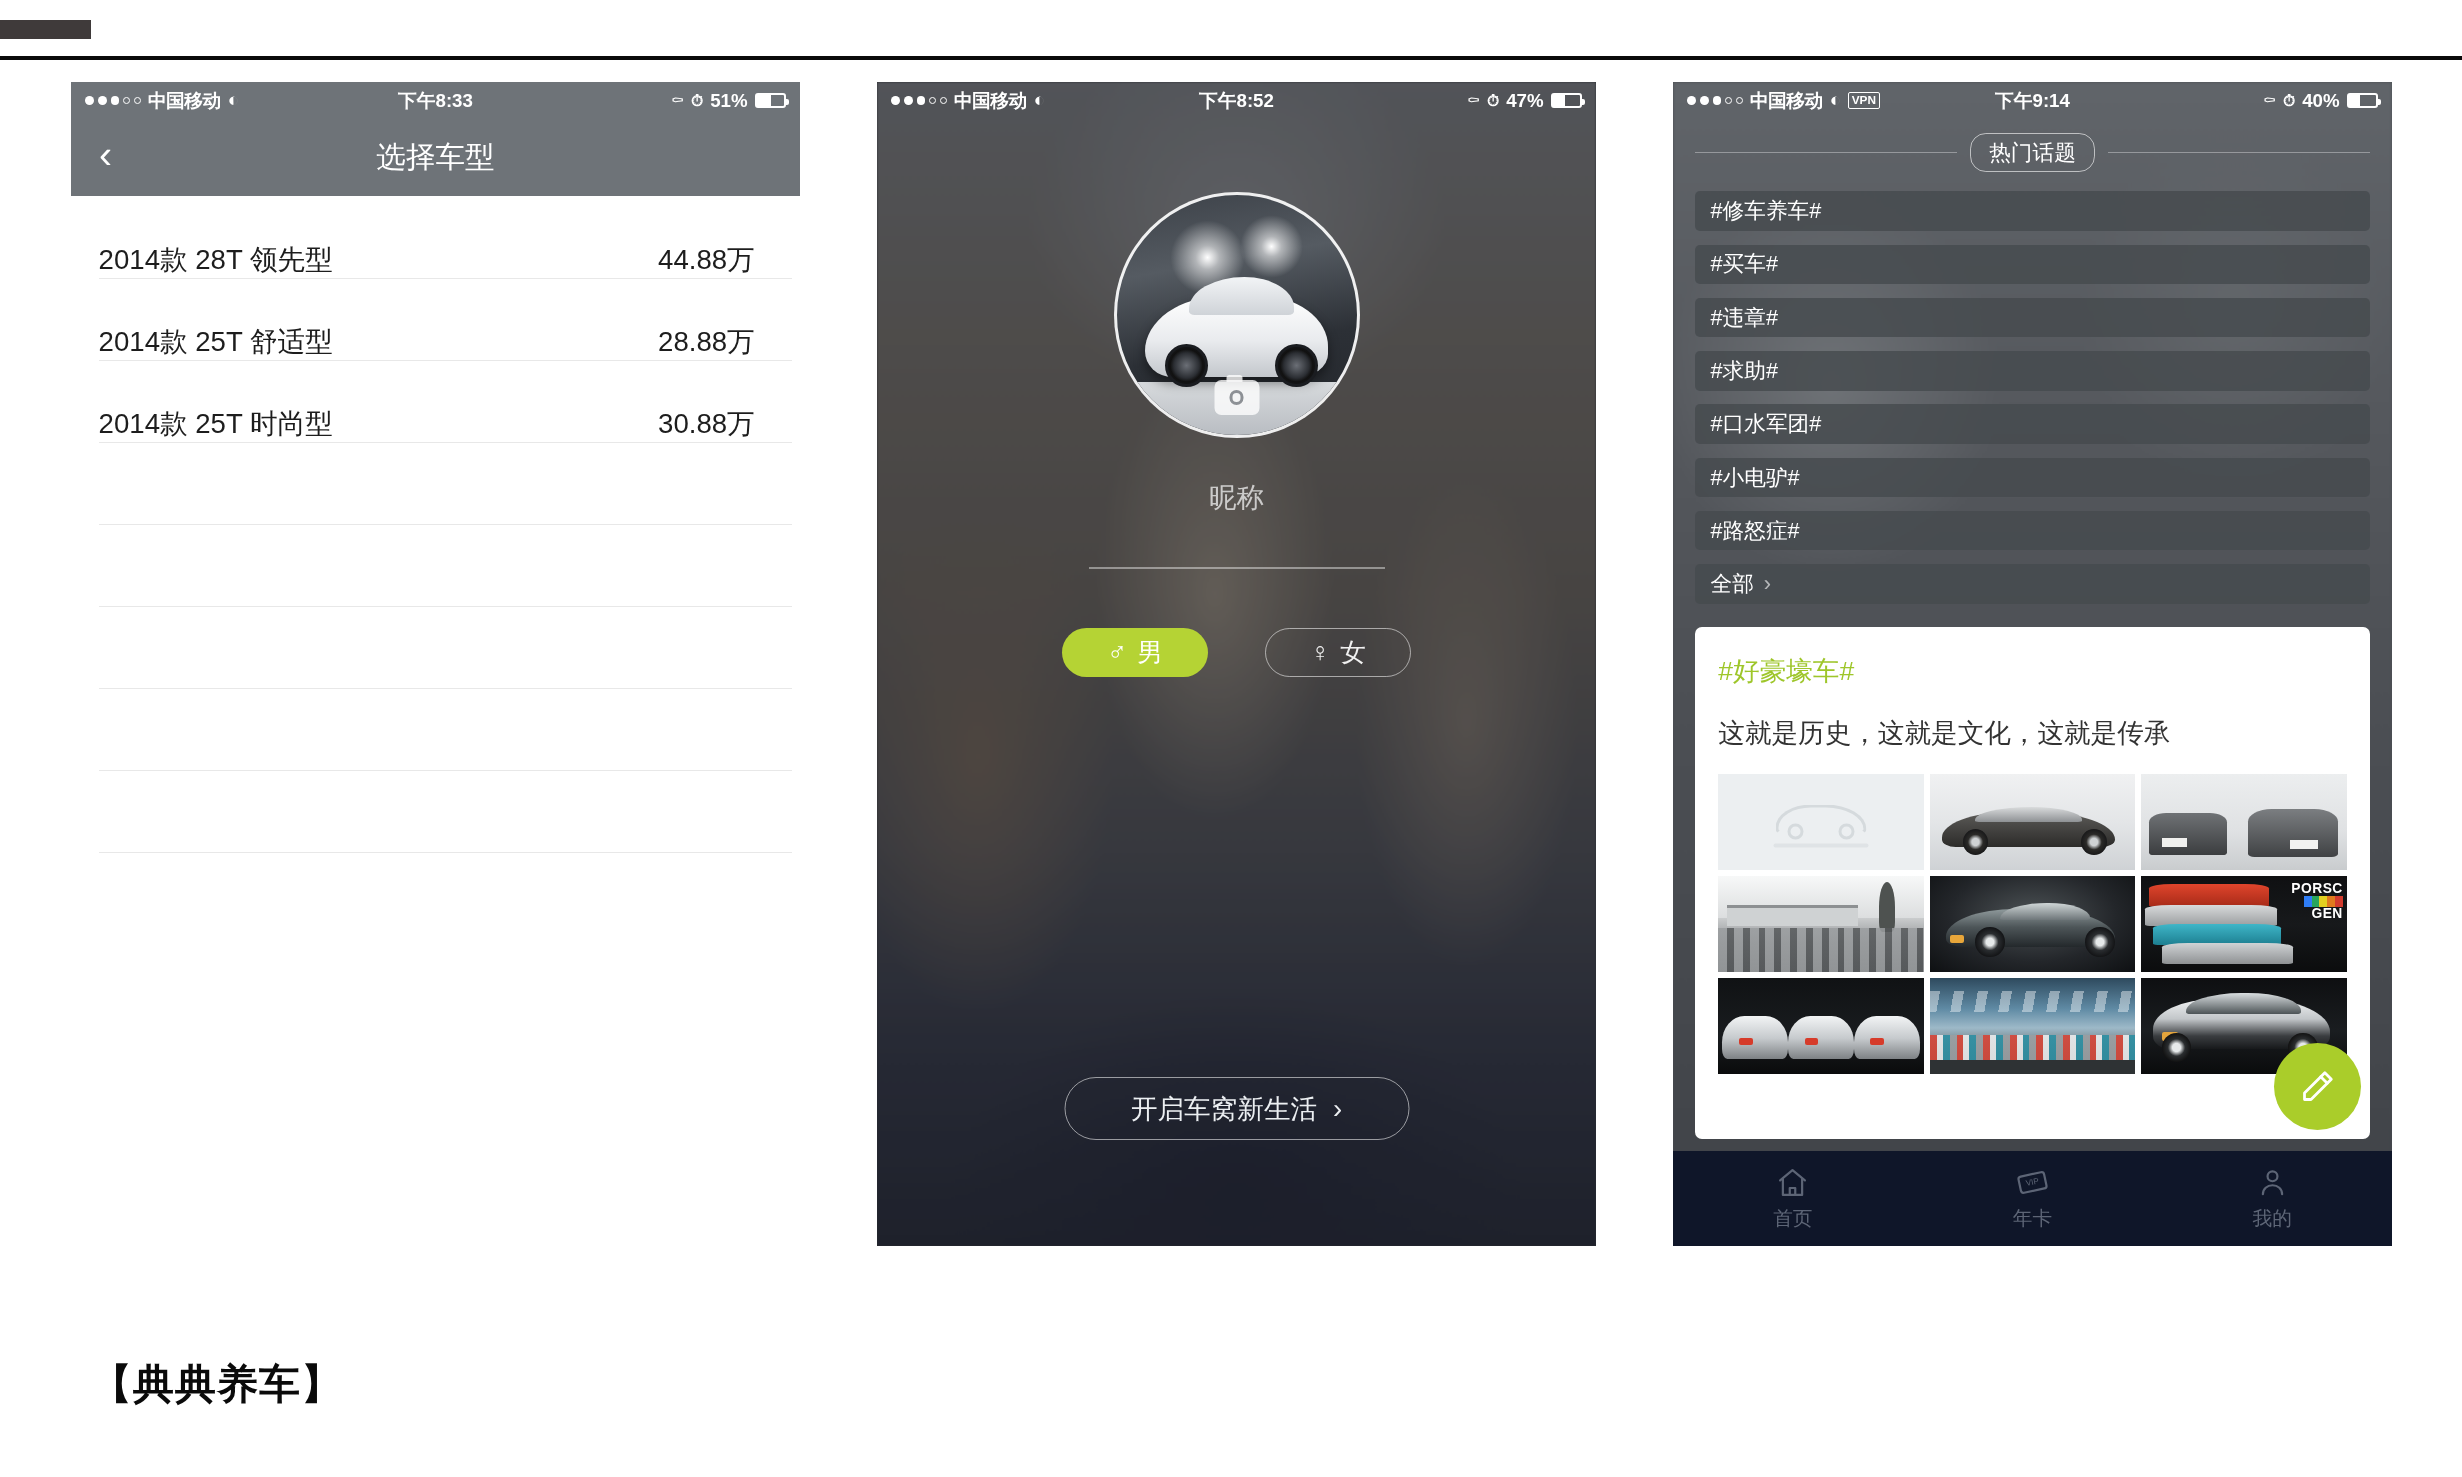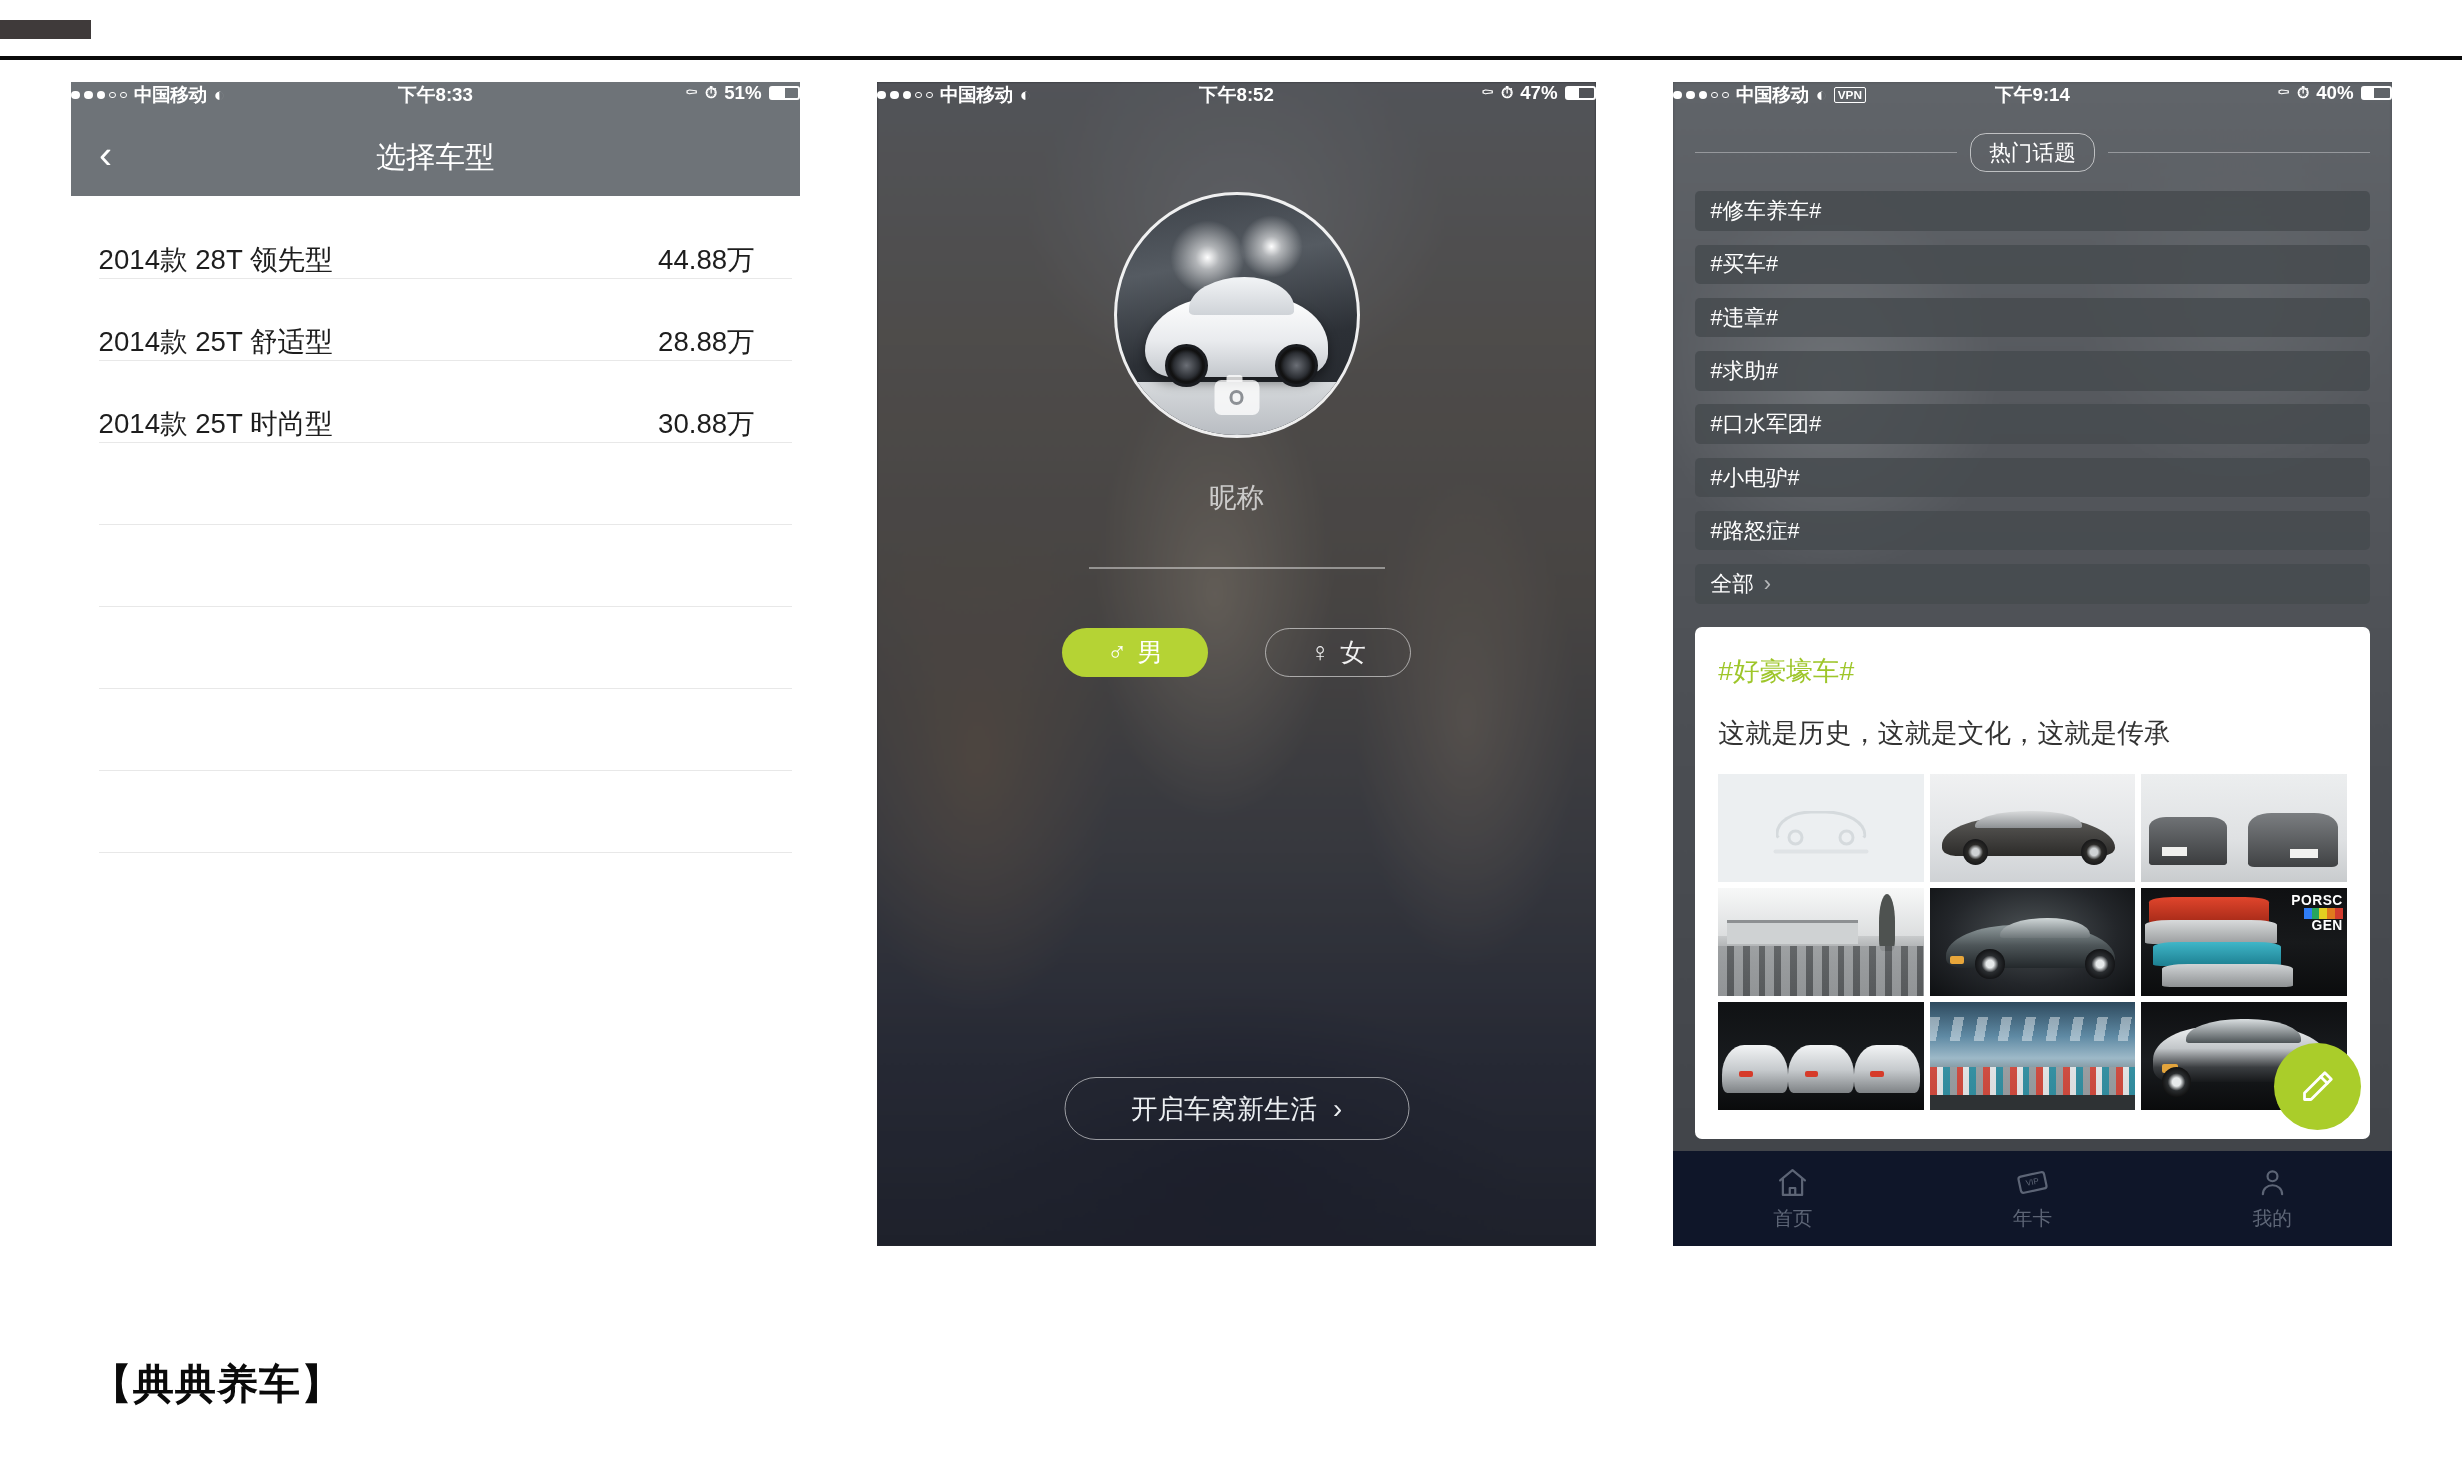--- a/index.html
+++ b/index.html
@@ -22,22 +22,22 @@
   }
 
   
   .phone {
     position: absolute; overflow: hidden;
     background: #ffffff;
   }
 
   
   .statusbar {
-    display: flex; align-items: flex-start;
-    height: 37px; padding: 0 0;
+    display: flex; align-items: center;
+    height: 37px; padding: 0 14px;
     color: #ffffff; font-size: 18.7px; font-weight: bold;
     position: relative;
   }
   .sb-left { display: flex; align-items: center; gap: 6.9px; }
   .dots { display: flex; gap: 3.9px; align-items: center; }
   .dot { width: 8.9px; height: 8.9px; border-radius: 50%; background:#fff; }
   .dot.hollow { background: transparent; border: 1.5px solid #fff; width: 6.9px; height: 6.9px; }
   .carrier { font-size: 18.7px; letter-spacing: -0.5px; }
   .wifi { font-size: 18.7px; line-height: 1; }
   .vpn {
@@ -243,21 +243,21 @@
     margin: 23.6px 21.7px 0; background: #ffffff; border-radius: 6.9px;
     padding: 25.6px 23.6px 0; overflow: hidden;
     height: 512px;
   }
   .card-topic { color: #9ec62a; font-size: 26.6px; }
   .card-text { margin-top: 25.6px; color: #333; font-size: 26.6px; }
   .grid3 {
     margin-top: 23.6px; display: grid;
     grid-template-columns: repeat(3, 1fr); gap: 5.9px;
   }
-  .cell { height: 108px; overflow: hidden; position: relative; background:#eceff1; }
+  .cell { height: 96px; overflow: hidden; position: relative; background:#eceff1; }
 
   
   .ph-car { position:absolute; left: 50%; top: 50%; transform: translate(-50%,-50%); width: 95px; height: 51px; }
   .ph-car .bodyline {
     position:absolute; left: 2px; top: 7.9px; width: 91px; height: 29.6px;
     border: 3px solid #d5dadd; border-radius: 40% 46% 10% 10% / 80% 86% 18% 18%;
     border-bottom-color: transparent;
   }
   .ph-car .wh { position:absolute; bottom: 7.9px; width: 15.8px; height: 15.8px; border-radius:50%; border: 3px solid #d5dadd; }
   .ph-car .wh.a { left: 13.8px; } .ph-car .wh.b { right: 13.8px; }

